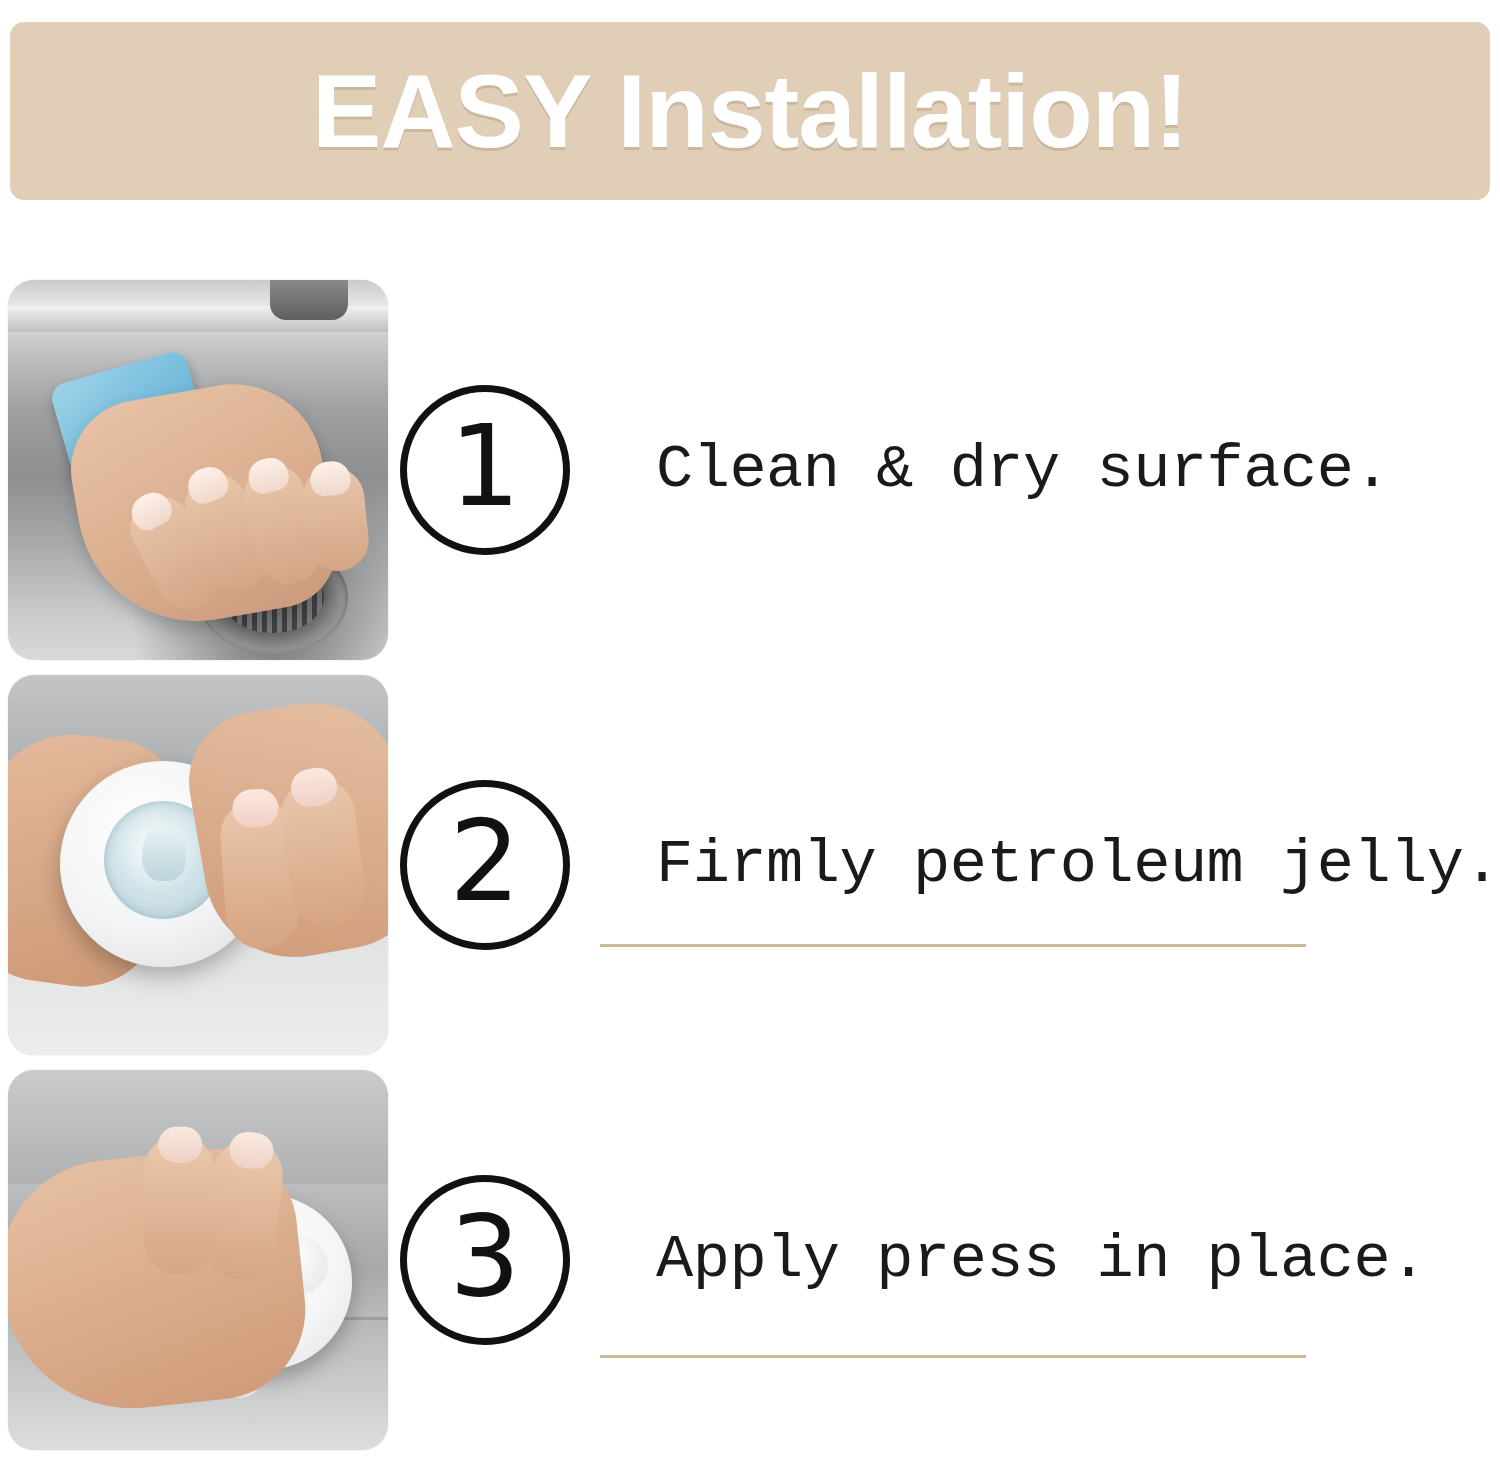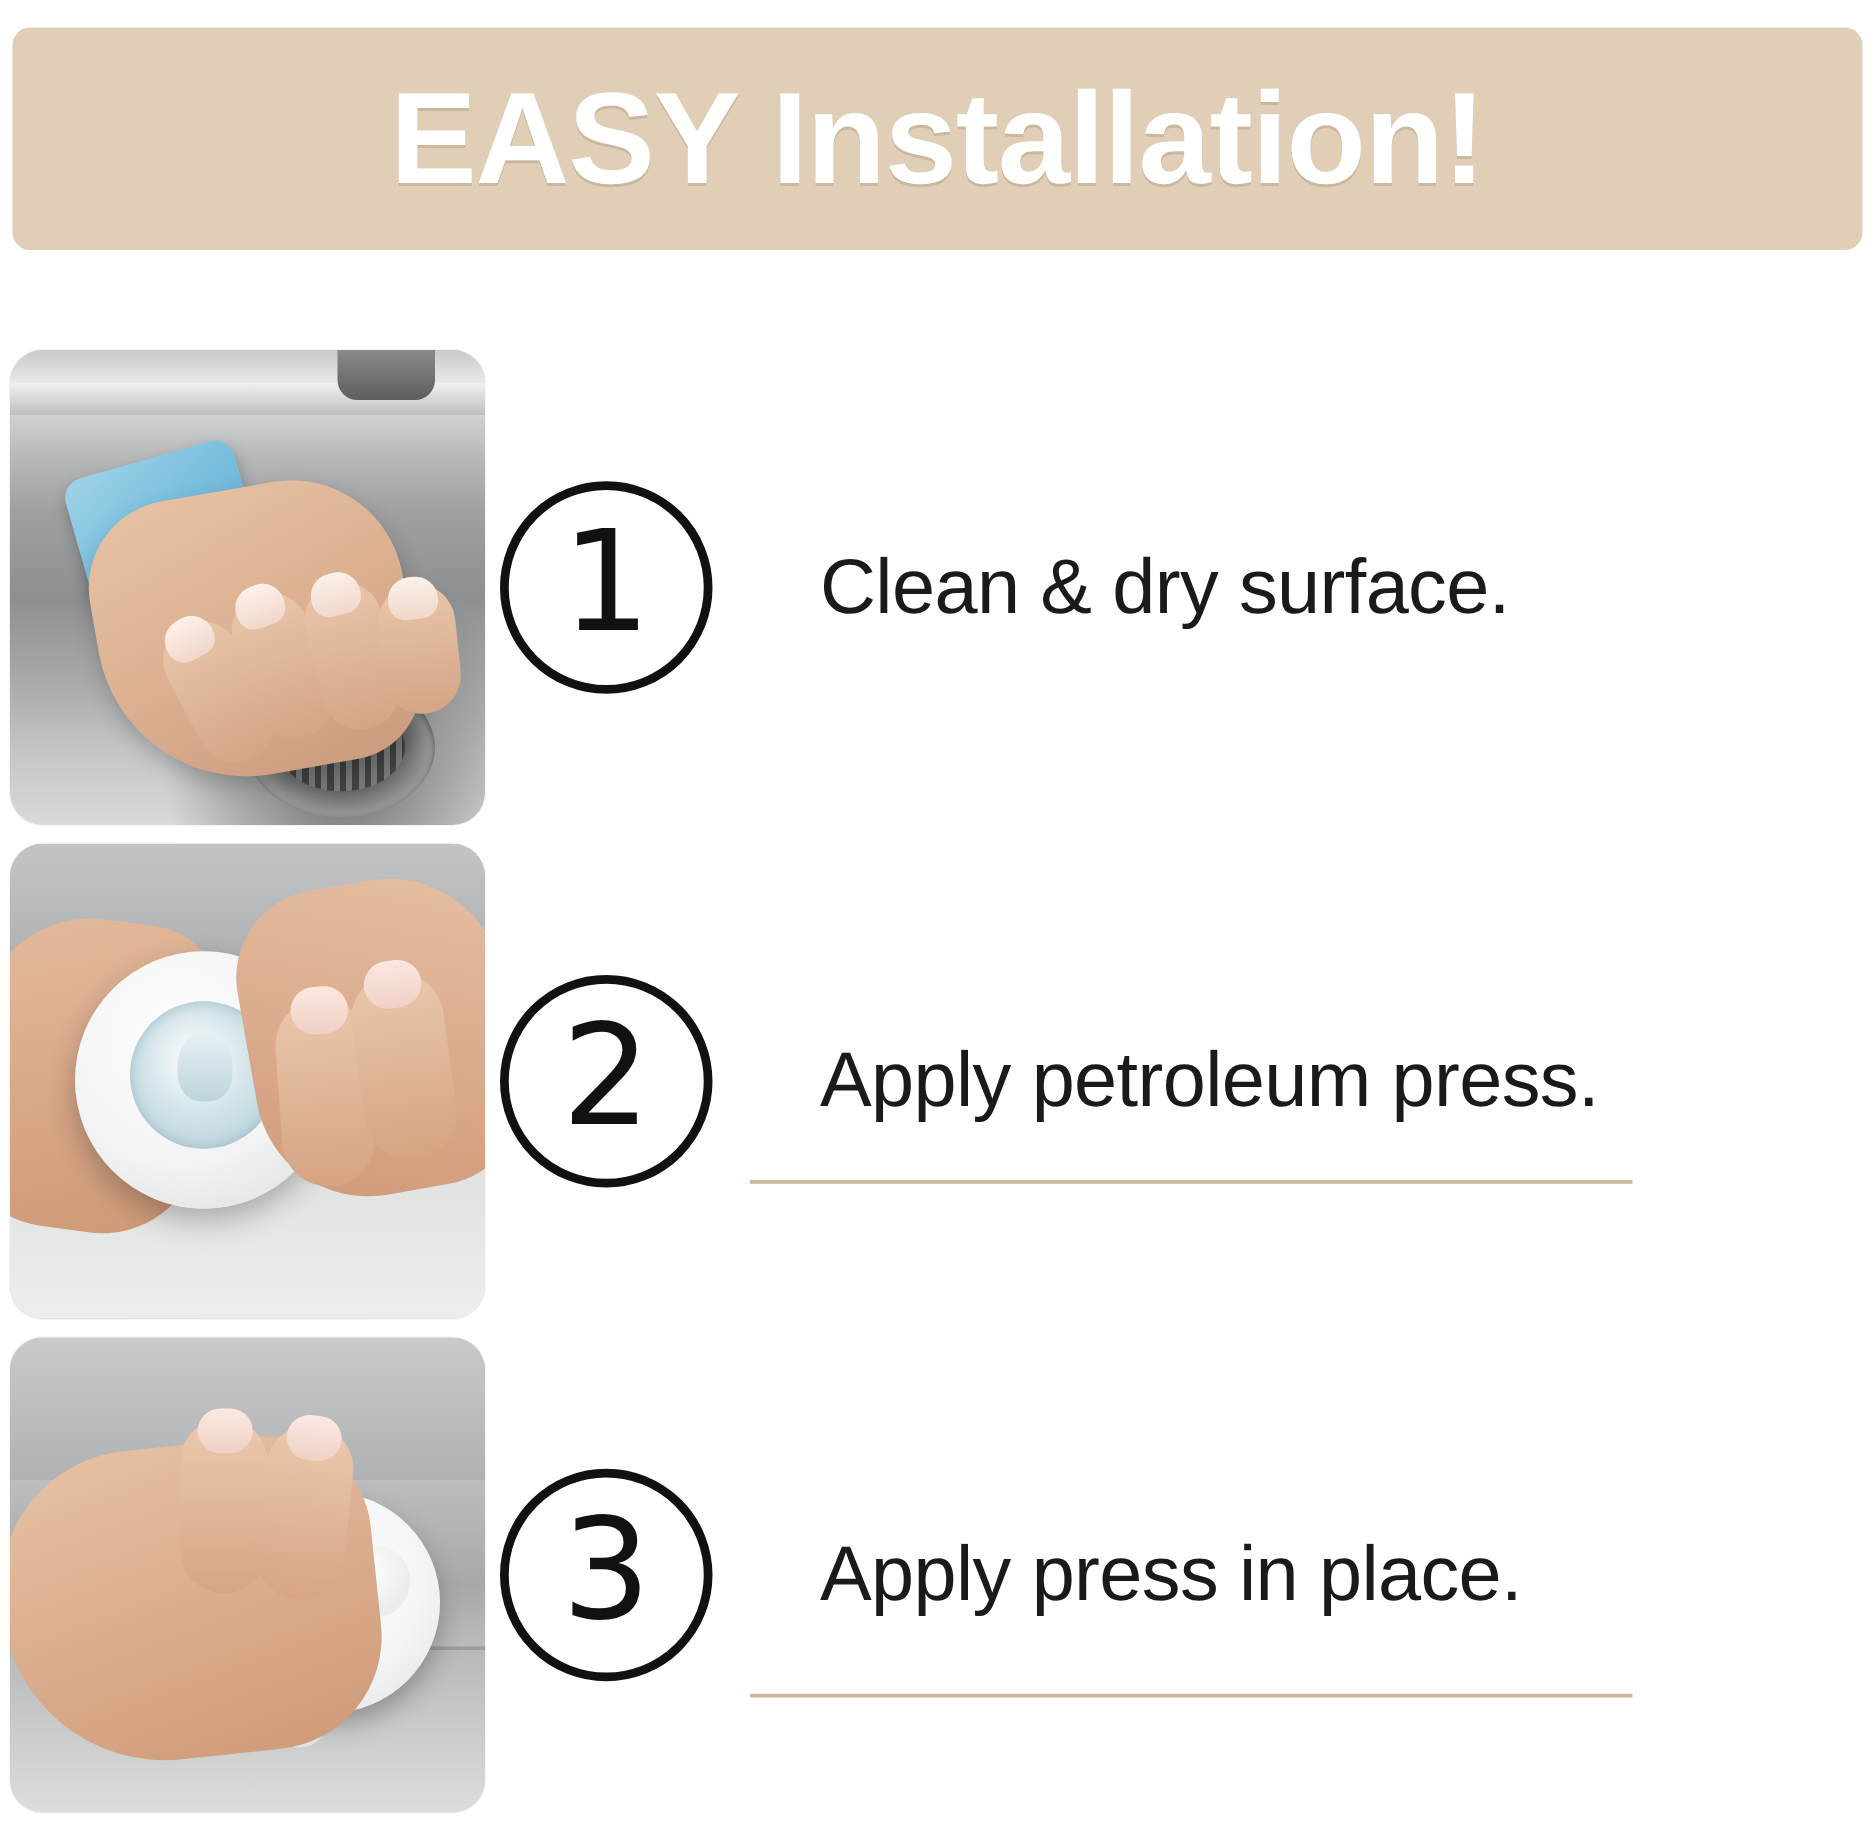--- a/index.html
+++ b/index.html
@@ -246,21 +246,21 @@
     font-weight: 400;
     line-height: 1;
     color: #111111;
     transform: translateY(-4px);
   }
 
   
   .caption {
     flex: 1;
     padding-left: 86px;
-    font-family: Liberation Sans, sans-serif;
+    font-family: Liberation Mono, monospace;
     font-size: 62px;
     font-weight: 400;
     color: #1a1a1a;
     letter-spacing: -0.5px;
     white-space: nowrap;
   }
 
   
   .sep {
     position: absolute;
@@ -324,21 +324,21 @@
           <div class="nail2" style="left:14px;top:-10px"></div>
         </div>
         <div class="fingR" style="left:84px;top:76px;transform:rotate(2deg)">
           <div class="nail2" style="left:14px;top:-10px"></div>
         </div>
       </div>
     </div>
     <div class="badge">
       <span>2</span>
     </div>
-    <div class="caption">Apply petroleum press.</div>
+    <div class="caption">Firmly petroleum jelly.</div>
   </div>
 
   <div class="sep s2"></div>
 
   <div class="step-row">
     <div class="photo ph3">
       <div class="ledge"></div>
       <div class="basin"></div>
       <div class="disc3"></div>
       <div class="teal"></div>

